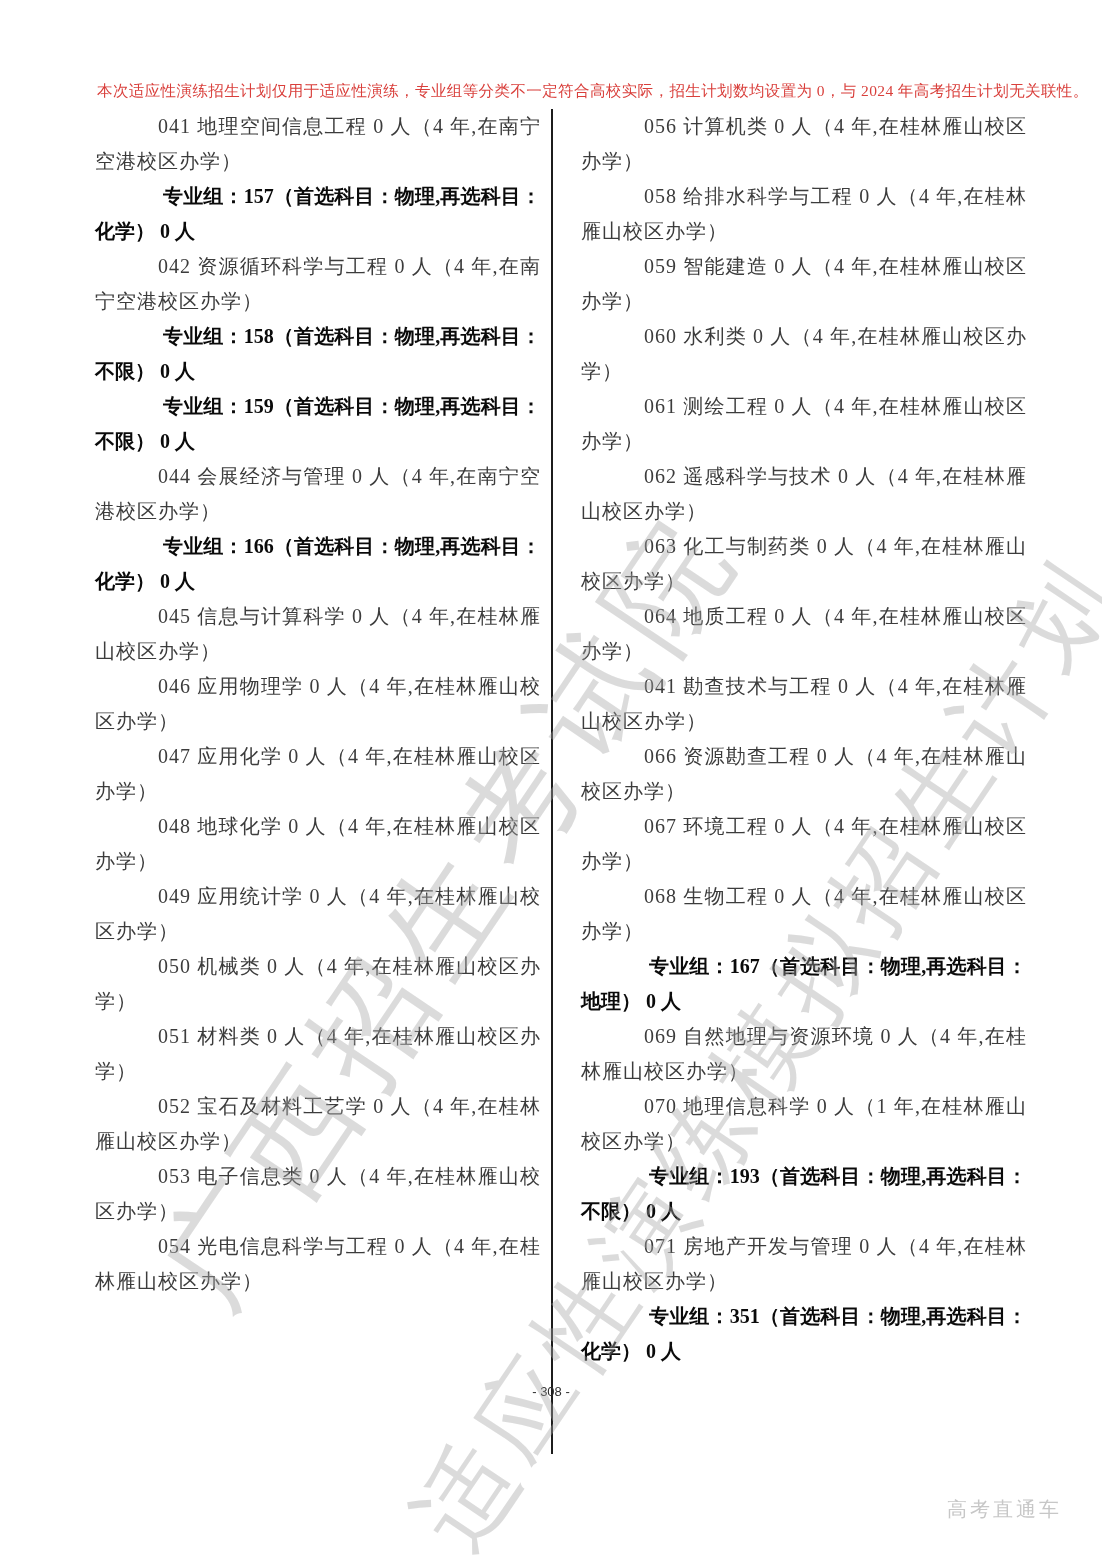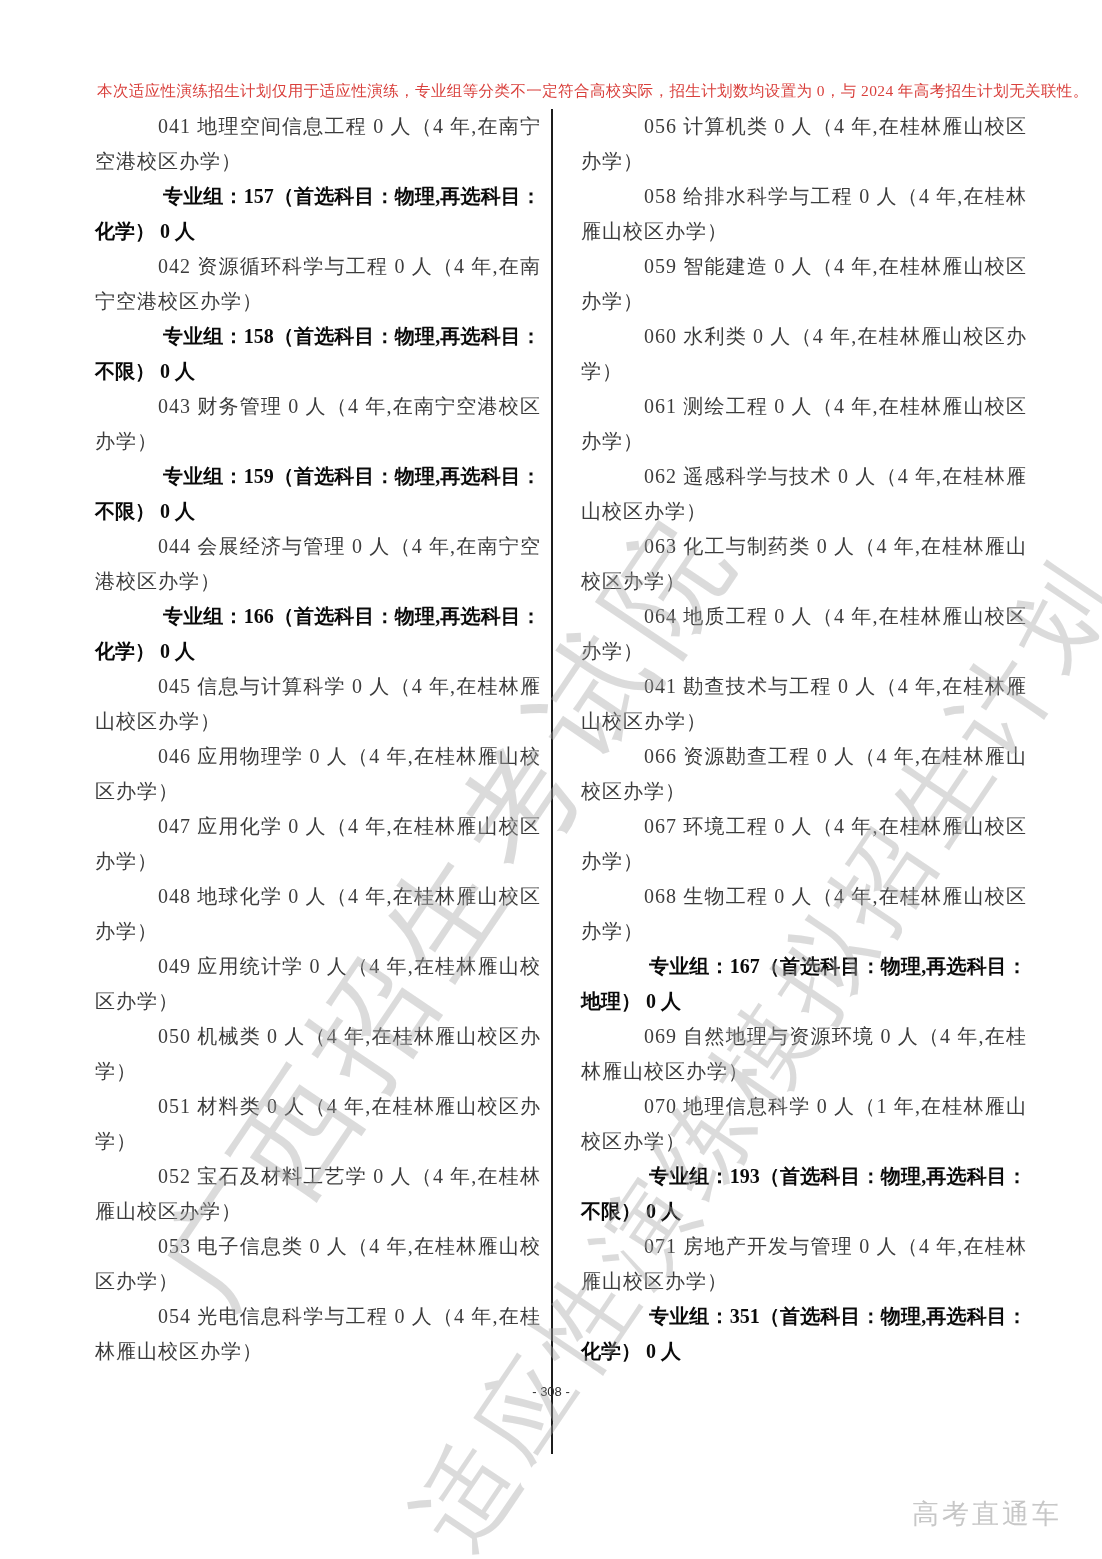--- a/index.html
+++ b/index.html
@@ -78,21 +78,21 @@
 
   .page-number{
     position:absolute;left:0;top:1384px;width:1102px;
     text-align:center;
     font-family:"Liberation Sans","DejaVu Sans",sans-serif;
     font-size:13px;color:var(--pagenum);
     z-index:2;
   }
   .footer-brand{
     position:absolute;right:40px;top:1496px;
-    font-size:27px;letter-spacing:3px;
+    font-size:20px;letter-spacing:3px;
     color:var(--footer-gray);
     font-family:"Liberation Sans","DejaVu Sans",sans-serif;
     z-index:2;
   }
 </style>
 </head>
 <body>
 
 <div class="page">
 
@@ -103,21 +103,20 @@
 
   <div class="notice">本次适应性演练招生计划仅用于适应性演练，专业组等分类不一定符合高校实际，招生计划数均设置为 0，与 2024 年高考招生计划无关联性。</div>
 
   <div class="columns">
     <div class="col col-left">
 
     <p class="entry major">041 地理空间信息工程 0 人（4 年,在南宁空港校区办学）</p>
         <p class="entry group">专业组：157（首选科目：物理,再选科目：化学） 0 人</p>
         <p class="entry major">042 资源循环科学与工程 0 人（4 年,在南宁空港校区办学）</p>
         <p class="entry group">专业组：158（首选科目：物理,再选科目：不限） 0 人</p>
-        <p class="entry major">043 财务管理 0 人（4 年,在南宁空港校区办学）</p>
         <p class="entry group">专业组：159（首选科目：物理,再选科目：不限） 0 人</p>
         <p class="entry major">044 会展经济与管理 0 人（4 年,在南宁空港校区办学）</p>
         <p class="entry group">专业组：166（首选科目：物理,再选科目：化学） 0 人</p>
         <p class="entry major">045 信息与计算科学 0 人（4 年,在桂林雁山校区办学）</p>
         <p class="entry major">046 应用物理学 0 人（4 年,在桂林雁山校区办学）</p>
         <p class="entry major">047 应用化学 0 人（4 年,在桂林雁山校区办学）</p>
         <p class="entry major">048 地球化学 0 人（4 年,在桂林雁山校区办学）</p>
         <p class="entry major">049 应用统计学 0 人（4 年,在桂林雁山校区办学）</p>
         <p class="entry major">050 机械类 0 人（4 年,在桂林雁山校区办学）</p>
         <p class="entry major">051 材料类 0 人（4 年,在桂林雁山校区办学）</p>

